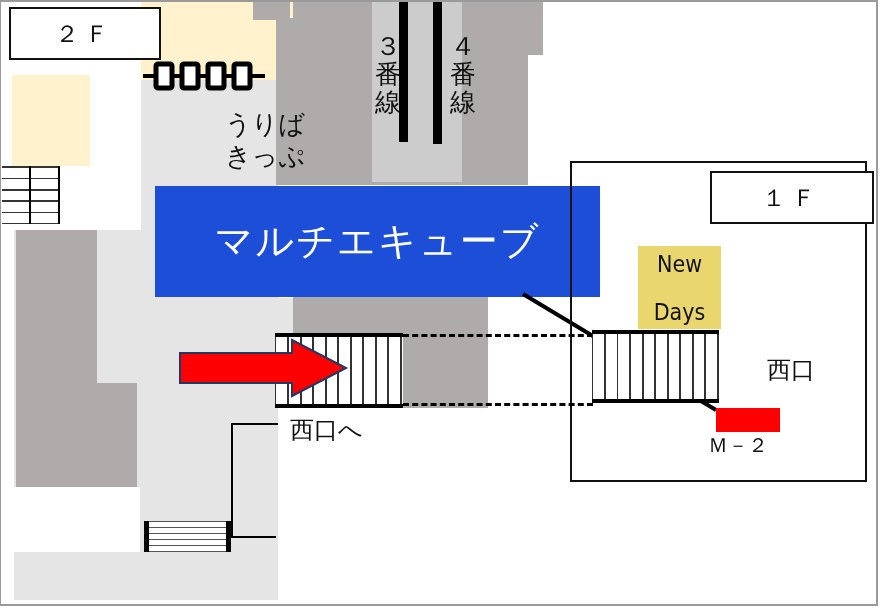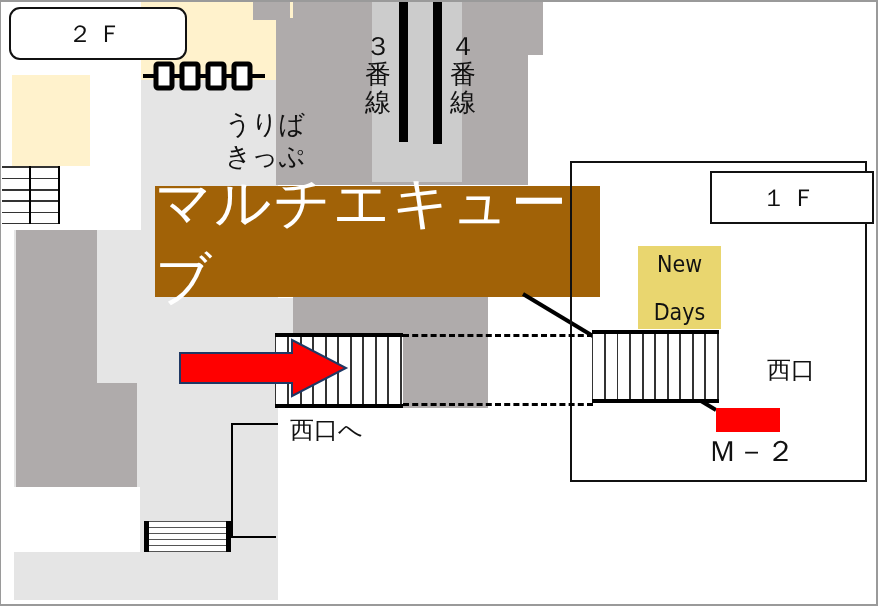--- a/index.html
+++ b/index.html
@@ -17,22 +17,22 @@
               display:flex; align-items:center; justify-content:center; font-size:24px; color:#111; letter-spacing:6px; }
   .rail { position:absolute; background:#000; }
   .vtext { position:absolute; font-size:26px; line-height:28px; width:30px; text-align:center; color:#111; }
   .stairs-v { position:absolute; box-sizing:border-box; background:#fff;
               border-top:4px solid #000; border-bottom:4px solid #000;
               background-image: repeating-linear-gradient(90deg, #333 0, #333 1.5px, transparent 1.5px, transparent 12.5px); }
   .stairs-h { position:absolute; box-sizing:border-box; background:#fff;
               border-left:5px solid #000; border-right:5px solid #000;
               background-image: repeating-linear-gradient(180deg, #555 0, #555 1.5px, transparent 1.5px, transparent 6px); }
   .dash { position:absolute; height:0; border-top:3px dashed #000; }
-  .banner { position:absolute; background:#a16207; color:#fff; display:flex; align-items:center; justify-content:center;
-            font-size:56px; letter-spacing:2px; }
+  .banner { position:absolute; background:#1d4ed8; color:#fff; display:flex; align-items:center; justify-content:center;
+            font-size:38px; letter-spacing:2px; }
   .newdays { position:absolute; background:#e9d66f; display:flex; flex-direction:column; align-items:center; justify-content:center;
              font-family:"DejaVu Sans Condensed","DejaVu Sans", sans-serif; font-size:23px; line-height:32px; color:#111; }
 </style>
 </head>
 <body>
 
 <div class="frame"></div>
 
 <div class="abs cream" style="left:141px;top:2px;width:190px;height:38px;"></div>
 <div class="abs cream" style="left:141px;top:40px;width:135px;height:42px;"></div>
@@ -47,24 +47,24 @@
 <div class="abs dark" style="left:293px;top:2px;width:250px;height:18px;"></div>
 <div class="abs dark" style="left:276px;top:18px;width:267px;height:37px;"></div>
 <div class="abs dark" style="left:276px;top:40px;width:252px;height:145px;"></div>
 <div class="abs dark" style="left:293px;top:295px;width:195px;height:113px;"></div>
 <div class="abs dark" style="left:16px;top:230px;width:81px;height:257px;"></div>
 <div class="abs dark" style="left:97px;top:383px;width:40px;height:104px;"></div>
 
 <div class="abs mid" style="left:372px;top:2px;width:90px;height:180px;"></div>
 <div class="rail" style="left:399px;top:2px;width:9px;height:140px;"></div>
 <div class="rail" style="left:433px;top:2px;width:9px;height:142px;"></div>
-<div class="vtext" style="left:363px;top:32px;width:30px;">３番線</div>
+<div class="vtext" style="left:373px;top:32px;width:30px;">３番線</div>
 <div class="vtext" style="left:448px;top:32px;width:30px;">４番線</div>
 
-<div class="boxlabel" style="left:9px;top:7px;width:178px;height:53px;border-radius:11px;">２Ｆ</div>
+<div class="boxlabel" style="left:9px;top:7px;width:152px;height:53px;">２Ｆ</div>
 
 <svg class="abs" style="left:141px;top:60px;" width="125" height="34" viewBox="0 0 125 34">
   <line x1="2" y1="16" x2="124" y2="16" stroke="#000" stroke-width="4"></line>
   <rect x="15" y="4" width="16" height="24" rx="2" fill="#fff" stroke="#000" stroke-width="5"></rect>
   <rect x="41" y="4" width="16" height="24" rx="2" fill="#fff" stroke="#000" stroke-width="5"></rect>
   <rect x="67" y="4" width="16" height="24" rx="2" fill="#fff" stroke="#000" stroke-width="5"></rect>
   <rect x="93" y="4" width="16" height="24" rx="2" fill="#fff" stroke="#000" stroke-width="5"></rect>
 </svg>
 
 <div class="label" style="left:225px;top:108px;font-size:26px;line-height:32px;">
@@ -95,20 +95,20 @@
 <div class="stairs-v" style="left:592px;top:330px;width:127px;height:73px;"></div>
 
 <div class="newdays" style="left:638px;top:246px;width:83px;height:83px;gap:16px;">
   <div>New</div>
   <div>Days</div>
 </div>
 
 <div class="label" style="left:767px;top:354px;font-size:24px;">西口</div>
 
 <div class="abs" style="left:716px;top:408px;width:64px;height:24px;background:#ff0000;"></div>
-<div class="label" style="left:708px;top:432px;font-size:29px;">Ｍ－２</div>
+<div class="label" style="left:708px;top:432px;font-size:20px;">Ｍ－２</div>
 
 <div class="label" style="left:290px;top:414px;font-size:24px;font-family:Liberation Serif, serif;">西口へ</div>
 <div class="abs" style="left:231px;top:423px;width:1.5px;height:114px;background:#000;"></div>
 <div class="abs" style="left:231px;top:423px;width:47px;height:1.5px;background:#000;"></div>
 <div class="abs" style="left:231px;top:536px;width:45px;height:1.5px;background:#000;"></div>
 
 <div class="stairs-h" style="left:144px;top:521px;width:87px;height:31px;"></div>
 
 </body></html>

